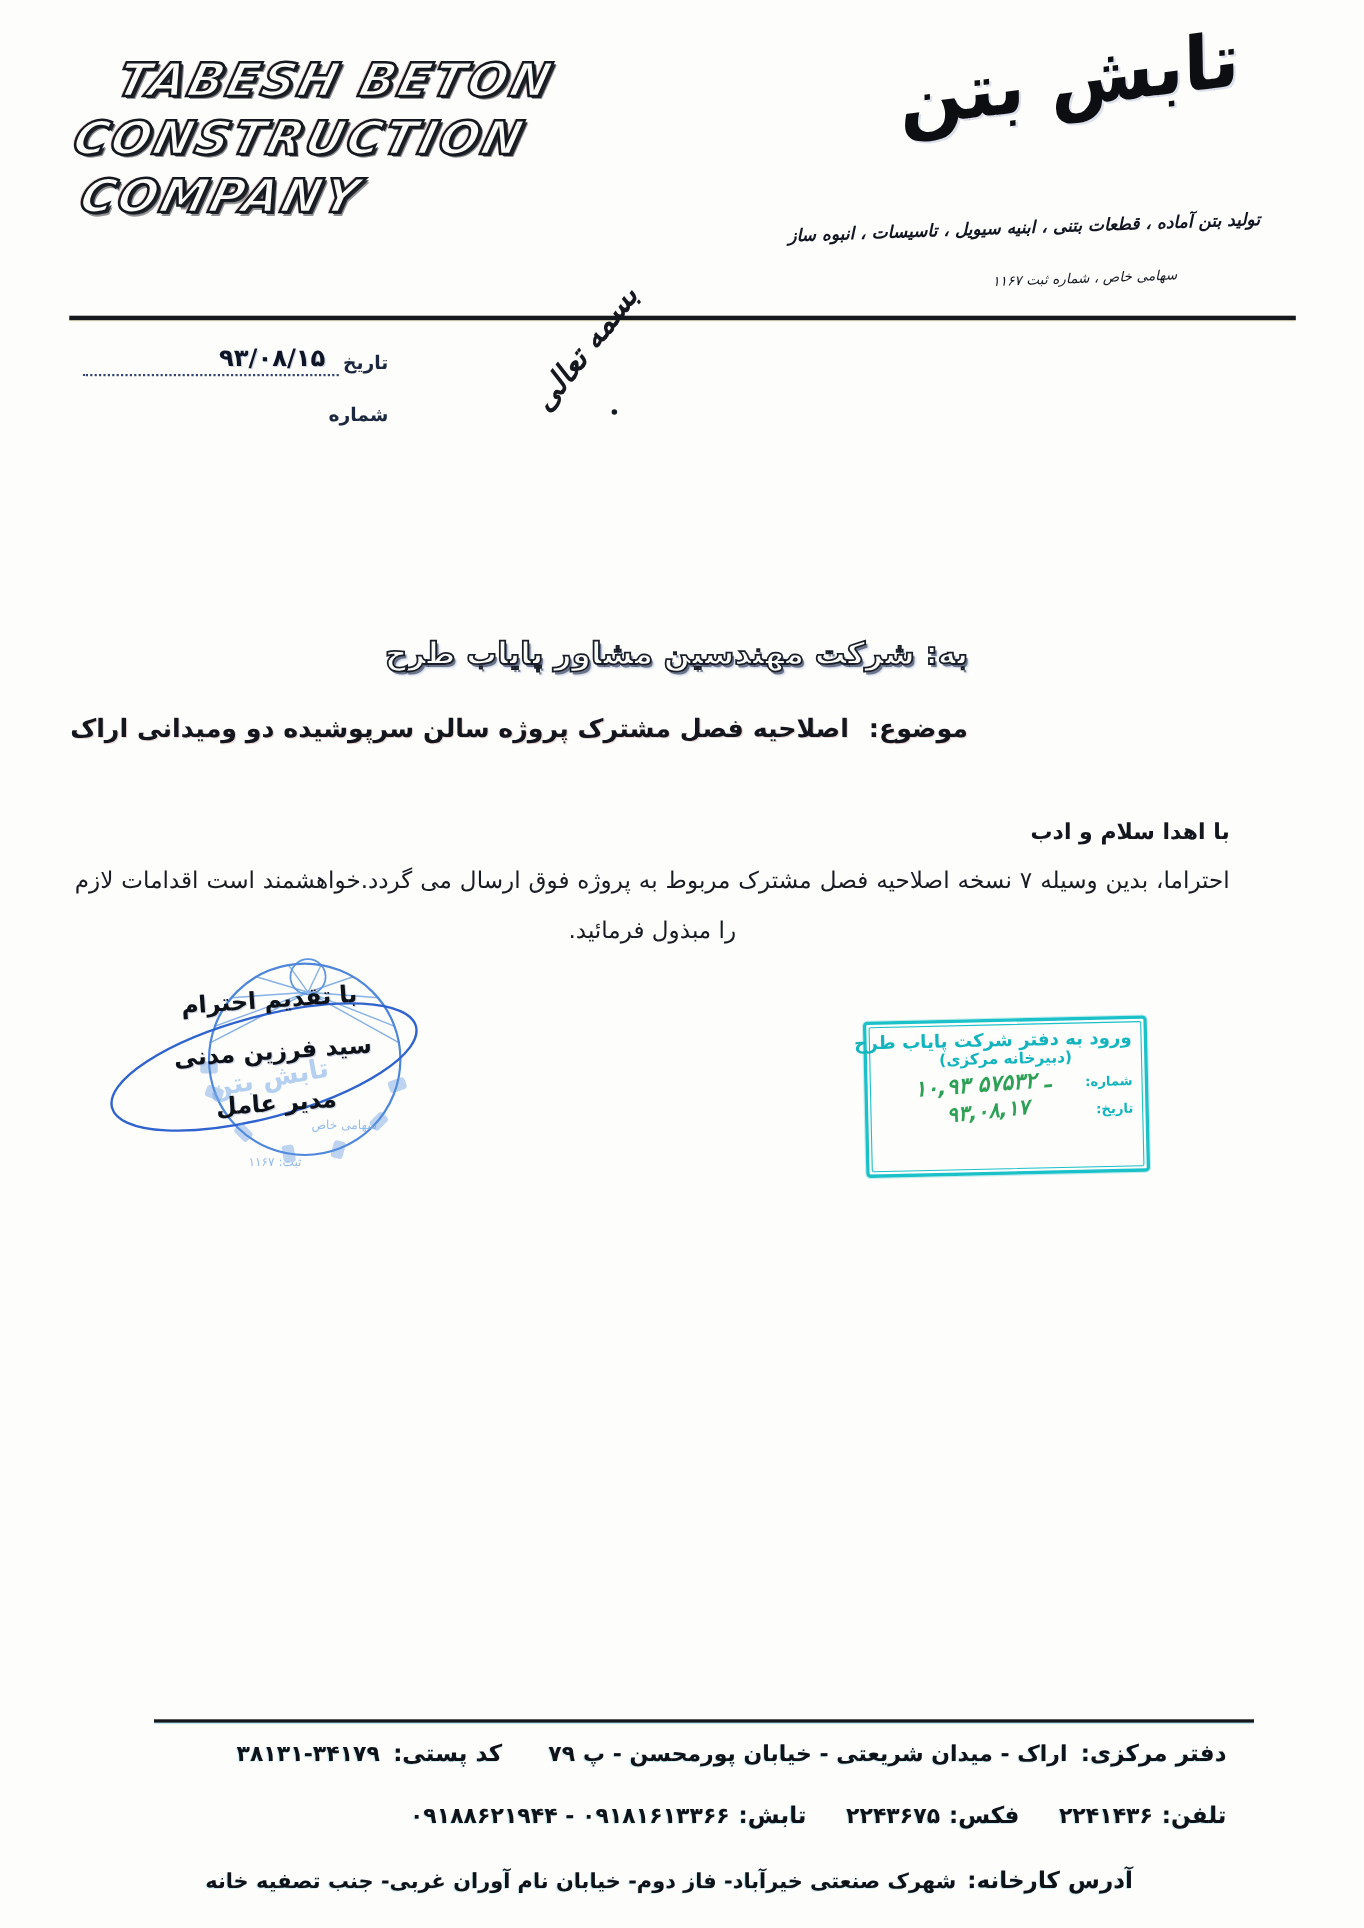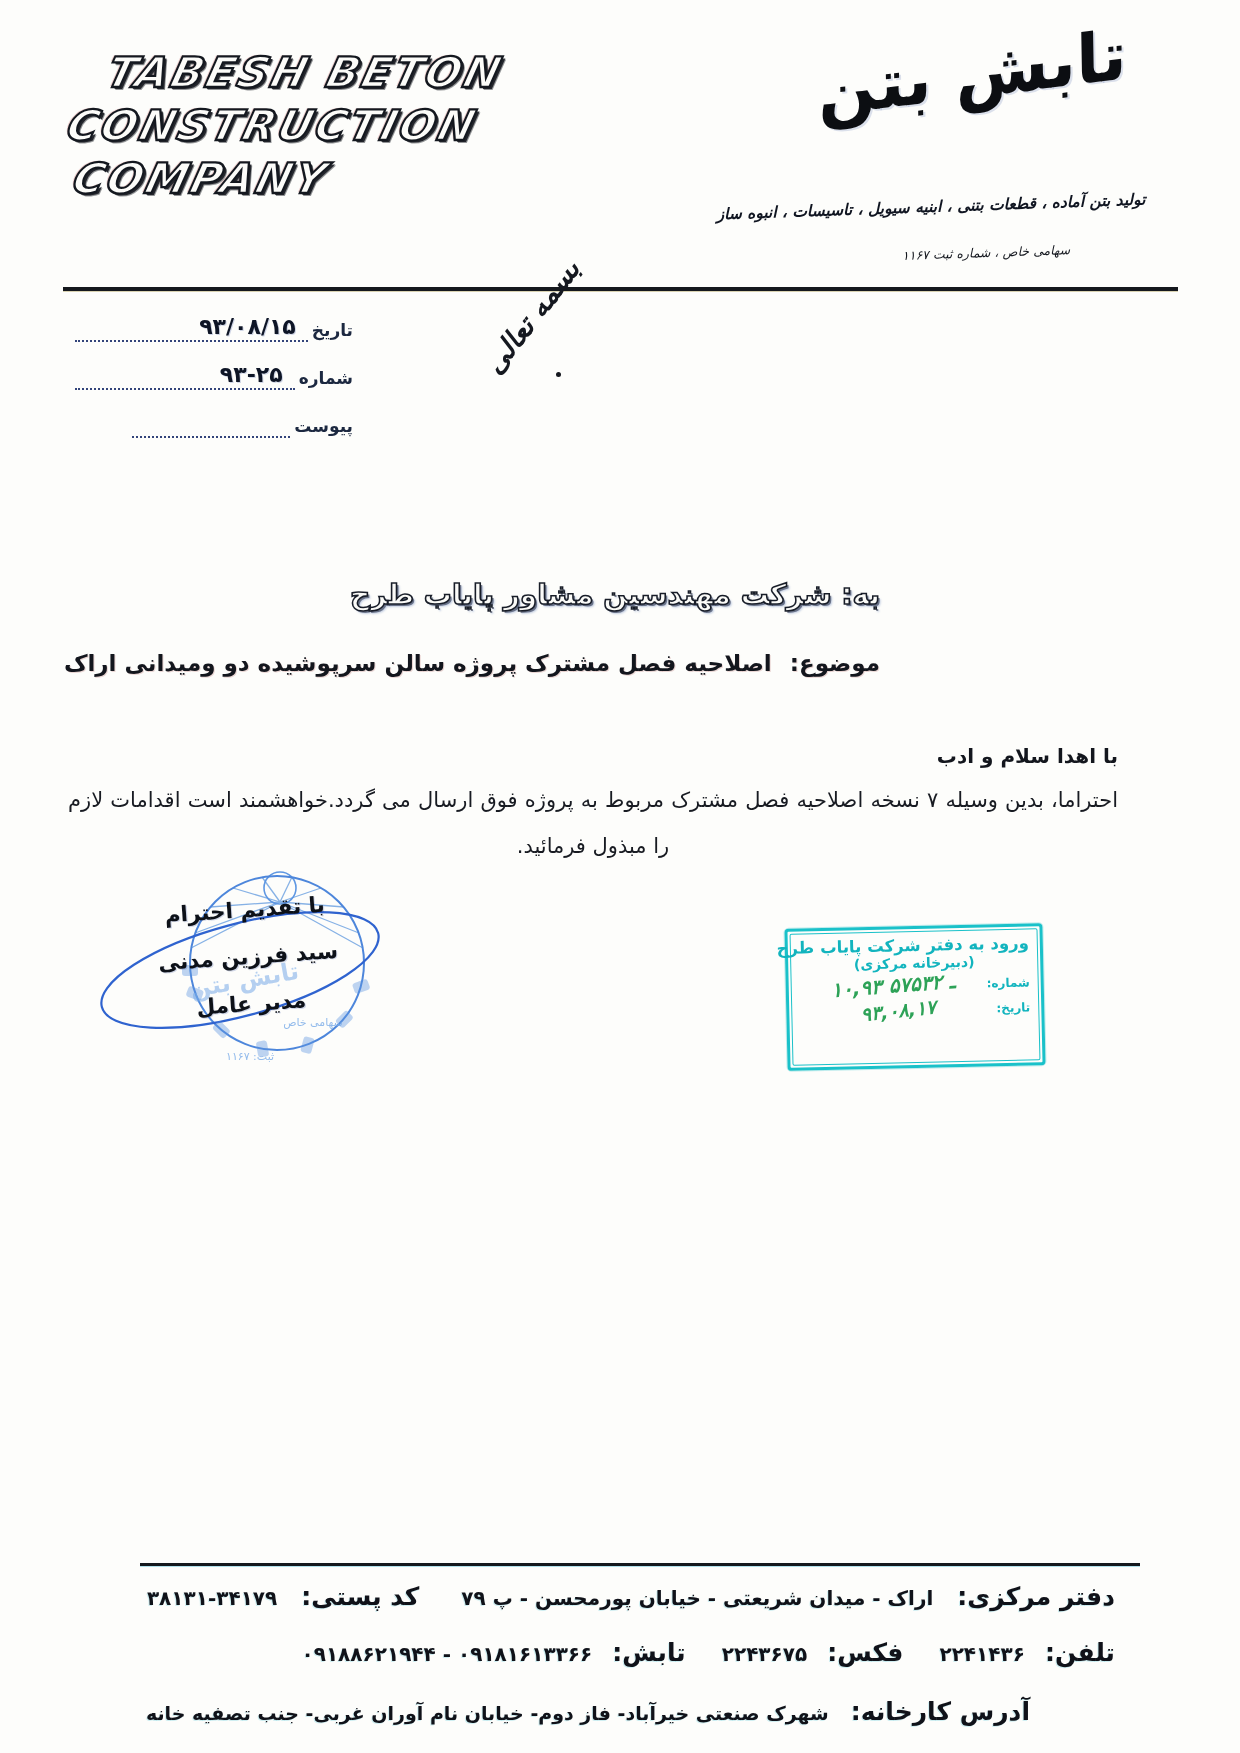--- a/index.html
+++ b/index.html
@@ -114,21 +114,21 @@
   .rstamp .rrow.date .rval{font-size:19px;transform:rotate(-5deg);}
   
   .f-line{position:absolute;direction:rtl;display:flex;align-items:baseline;white-space:nowrap;
     font-weight:bold;color:#101219;text-shadow:-1px 1px 0 rgba(0,170,200,.18);}
   .f1{top:1582px;right:125px;gap:12px;font-size:20px;}
   .f1 .postal-lbl{margin-right:30px;}
   .f2{top:1638px;right:125px;gap:10px;font-size:20px;}
   .f2 .pair{display:flex;align-items:baseline;gap:8px;}
   .f2 .pair+.pair{margin-right:26px;}
   .f3{top:1697px;right:210px;gap:10px;font-size:19px;}
-  .f-lbl{font-size:25px;margin-left:12px;}
+  .f-lbl{font-size:21px;}
 </style>
 </head>
 <body>
 
 <div class="page">
 
   <div class="logo-en">
     <div class="ln l1">TABESH BETON</div>
     <div class="ln l2">CONSTRUCTION</div>
     <div class="ln l3">COMPANY</div>
@@ -142,27 +142,20 @@
 
   <div class="ref-block">
     <div class="ref-row">
       <span class="ref-label">تاریخ</span>
       <span class="ref-line">
         <span class="ref-value num" dir="ltr">۹۳/۰۸/۱۵</span>
       </span>
     </div>
     <div class="ref-row">
       <span class="ref-label">شماره</span>
-      <span class="ref-line">
-        <span class="ref-value num" dir="ltr">۹۳-۲۵</span>
-      </span>
-    </div>
-    <div class="ref-row short">
-      <span class="ref-label">پیوست</span>
-      <span class="ref-line"></span>
     </div>
   </div>
 
   <div class="besmele">بسمه تعالی</div>
   <div class="besmele-dot"></div>
 
   <div class="to-line">به: شرکت مهندسین مشاور پایاب طرح</div>
   <div class="subject-line">
     <span class="lbl">موضوع:</span>
     <span>اصلاحیه فصل مشترک پروژه سالن سرپوشیده دو ومیدانی اراک</span>

